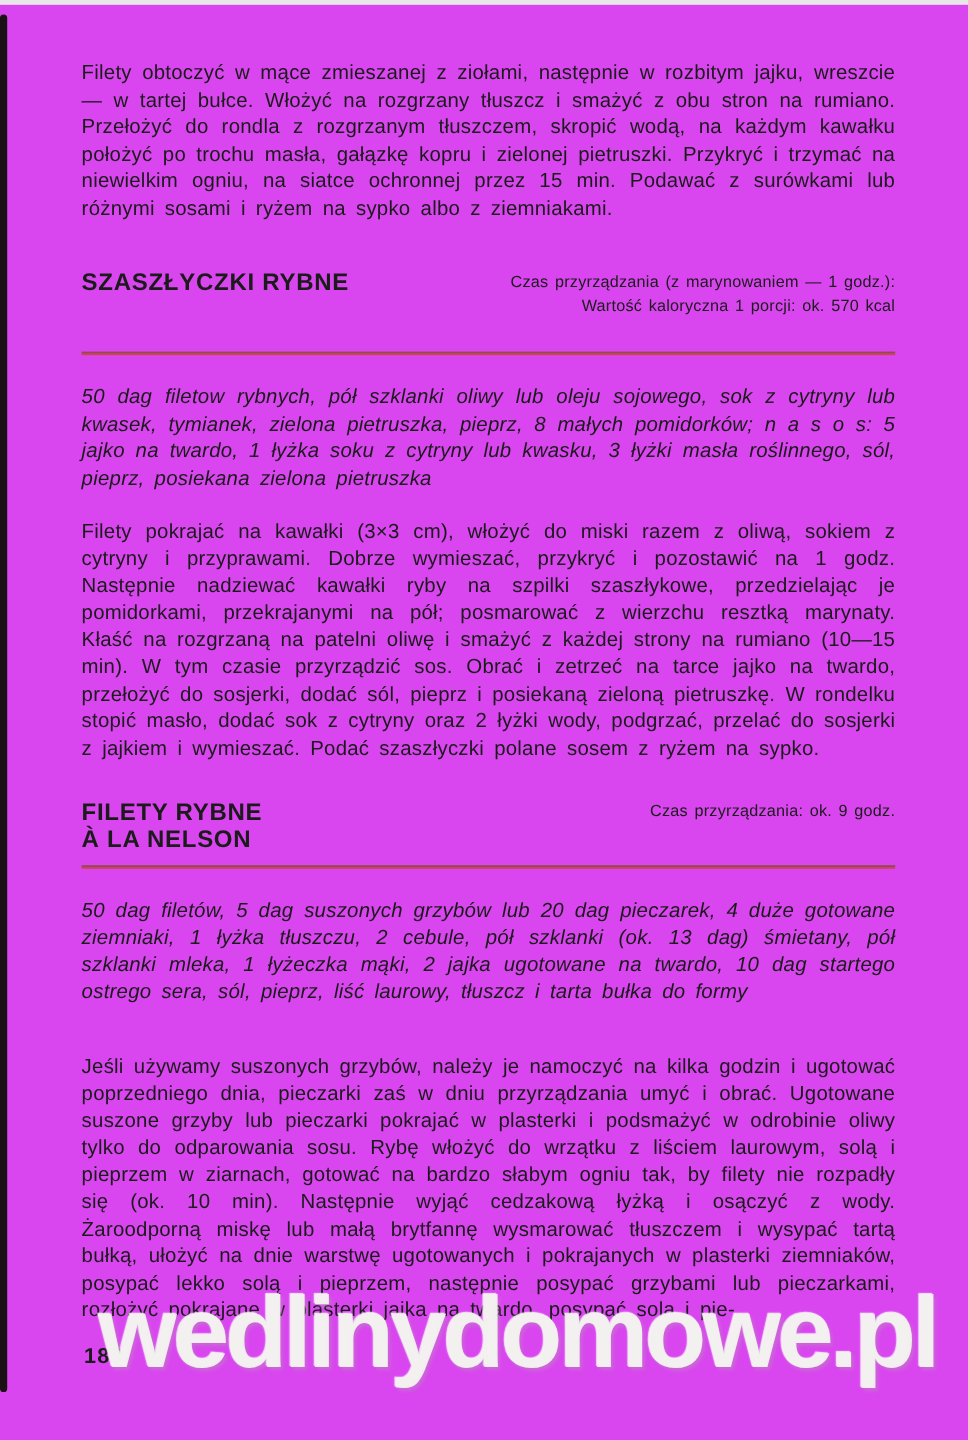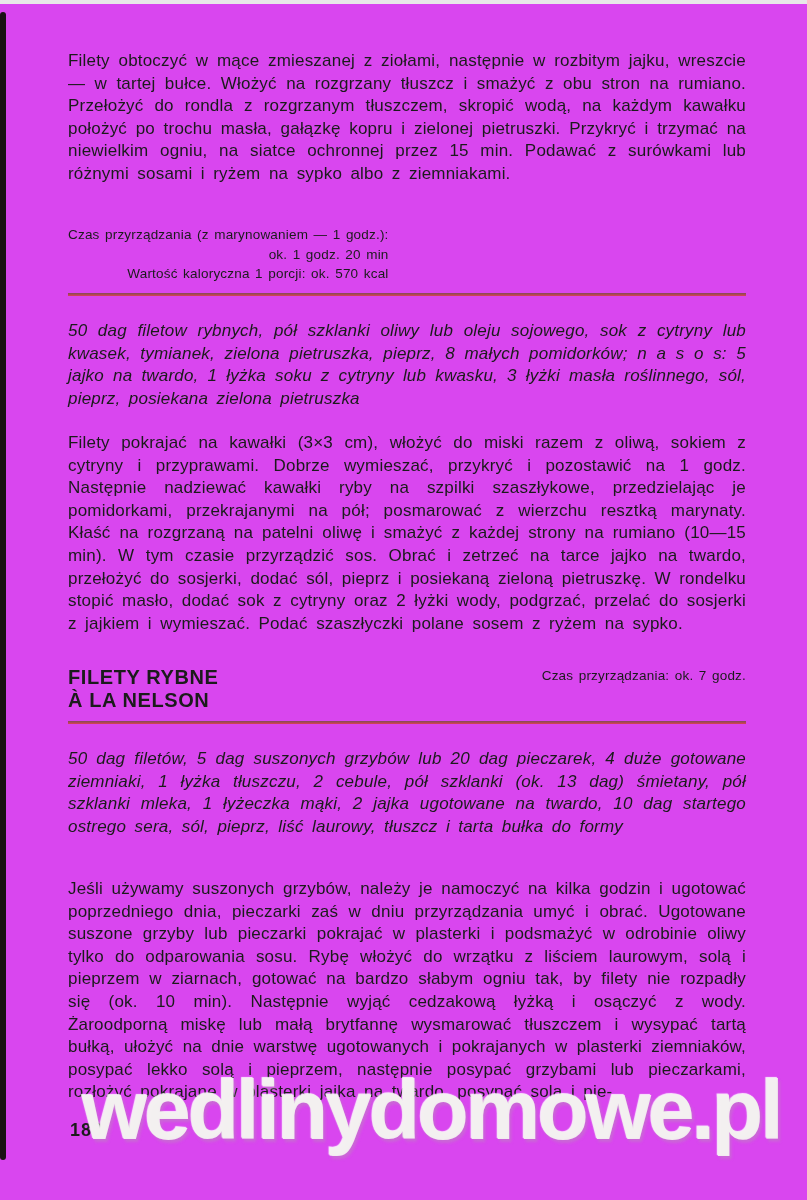--- a/index.html
+++ b/index.html
@@ -83,40 +83,42 @@
 </head>
 <body>
 
 <div class="page">
 
   <div class="spine"></div>
 
   <p class="block body-text" style="top: 46px; margin: 0;">Filety obtoczyć w mące zmieszanej z ziołami, następnie w rozbitym jajku, wreszcie — w tartej bułce. Włożyć na rozgrzany tłuszcz i smażyć z obu stron na rumiano. Przełożyć do rondla z rozgrzanym tłuszczem, skropić wodą, na każdym kawałku położyć po trochu masła, gałązkę kopru i zielonej pietruszki. Przykryć i trzymać na niewielkim ogniu, na siatce ochronnej przez 15 min. Podawać z surówkami lub różnymi sosami i ryżem na sypko albo z ziemniakami.</p>
 
   <div class="block recipe-header" style="top: 221px;">
+    <div class="recipe-title">
+      <div>SZASZŁYCZKI RYBNE</div>
+    </div>
     <div class="recipe-info">
       <div>Czas przyrządzania (z marynowaniem — 1 godz.):</div>
-      <div>ok. 1 godz. 20 min</div>
       <div>Wartość kaloryczna 1 porcji: ok. 570 kcal</div>
     </div>
   </div>
 
   <div class="block rule" style="top: 289px;"></div>
 
   <p class="block ingredients" style="top: 316px; margin: 0;">50 dag filetow rybnych, pół szklanki oliwy lub oleju sojowego, sok z cytryny lub kwasek, tymianek, zielona pietruszka, pieprz, 8 małych pomidorków; n a   s o s:  5 jajko na twardo, 1 łyżka soku z cytryny lub kwasku, 3 łyżki masła roślinnego, sól, pieprz, posiekana zielona pietruszka</p>
 
   <p class="block body-text" style="top: 428px; margin: 0;">Filety pokrajać na kawałki (3×3 cm), włożyć do miski razem z oliwą, sokiem z cytryny i przyprawami. Dobrze wymieszać, przykryć i pozostawić na 1 godz. Następnie nadziewać kawałki ryby na szpilki szaszłykowe, przedzielając je pomidorkami, przekrajanymi na pół; posmarować z wierzchu resztką marynaty. Kłaść na rozgrzaną na patelni oliwę i smażyć z każdej strony na rumiano (10—15 min). W tym czasie przyrządzić sos. Obrać i zetrzeć na tarce jajko na twardo, przełożyć do sosjerki, dodać sól, pieprz i posiekaną zieloną pietruszkę. W rondelku stopić masło, dodać sok z cytryny oraz 2 łyżki wody, podgrzać, przelać do sosjerki z jajkiem i wymieszać. Podać szaszłyczki polane sosem z ryżem na sypko.</p>
 
   <div class="block recipe-header" style="top: 662px; gap: 29px;">
     <div class="recipe-title">
       <div>FILETY RYBNE</div>
       <div>À LA NELSON</div>
     </div>
     <div class="recipe-info">
-      <div>Czas przyrządzania: ok. 7 godz.</div>
+      <div>Czas przyrządzania: ok. 9 godz.</div>
     </div>
   </div>
 
   <div class="block rule" style="top: 717px;"></div>
 
   <p class="block ingredients" style="top: 744px; margin: 0;">50 dag filetów, 5 dag suszonych grzybów lub 20 dag pieczarek, 4 duże gotowane ziemniaki, 1 łyżka tłuszczu, 2 cebule, pół szklanki (ok. 13 dag) śmietany, pół szklanki mleka, 1 łyżeczka mąki, 2 jajka ugotowane na twardo, 10 dag startego ostrego sera, sól, pieprz, liść laurowy, tłuszcz i tarta bułka do formy</p>
 
   <p class="block body-text" style="top: 874px; margin: 0;">Jeśli używamy suszonych grzybów, należy je namoczyć na kilka godzin i ugotować poprzedniego dnia, pieczarki zaś w dniu przyrządzania umyć i obrać. Ugotowane suszone grzyby lub pieczarki pokrajać w plasterki i podsmażyć w odrobinie oliwy tylko do odparowania sosu. Rybę włożyć do wrzątku z liściem laurowym, solą i pieprzem w ziarnach, gotować na bardzo słabym ogniu tak, by filety nie rozpadły się (ok. 10 min). Następnie wyjąć cedzakową łyżką i osączyć z wody. Żaroodporną miskę lub małą brytfannę wysmarować tłuszczem i wysypać tartą bułką, ułożyć na dnie warstwę ugotowanych i pokrajanych w plasterki ziemniaków, posypać lekko solą i pieprzem, następnie posypać grzybami lub pieczarkami, rozłożyć pokrajane w plasterki jajka na twardo, posypać solą i pie-</p>
 
   <div class="page-number">183</div>

